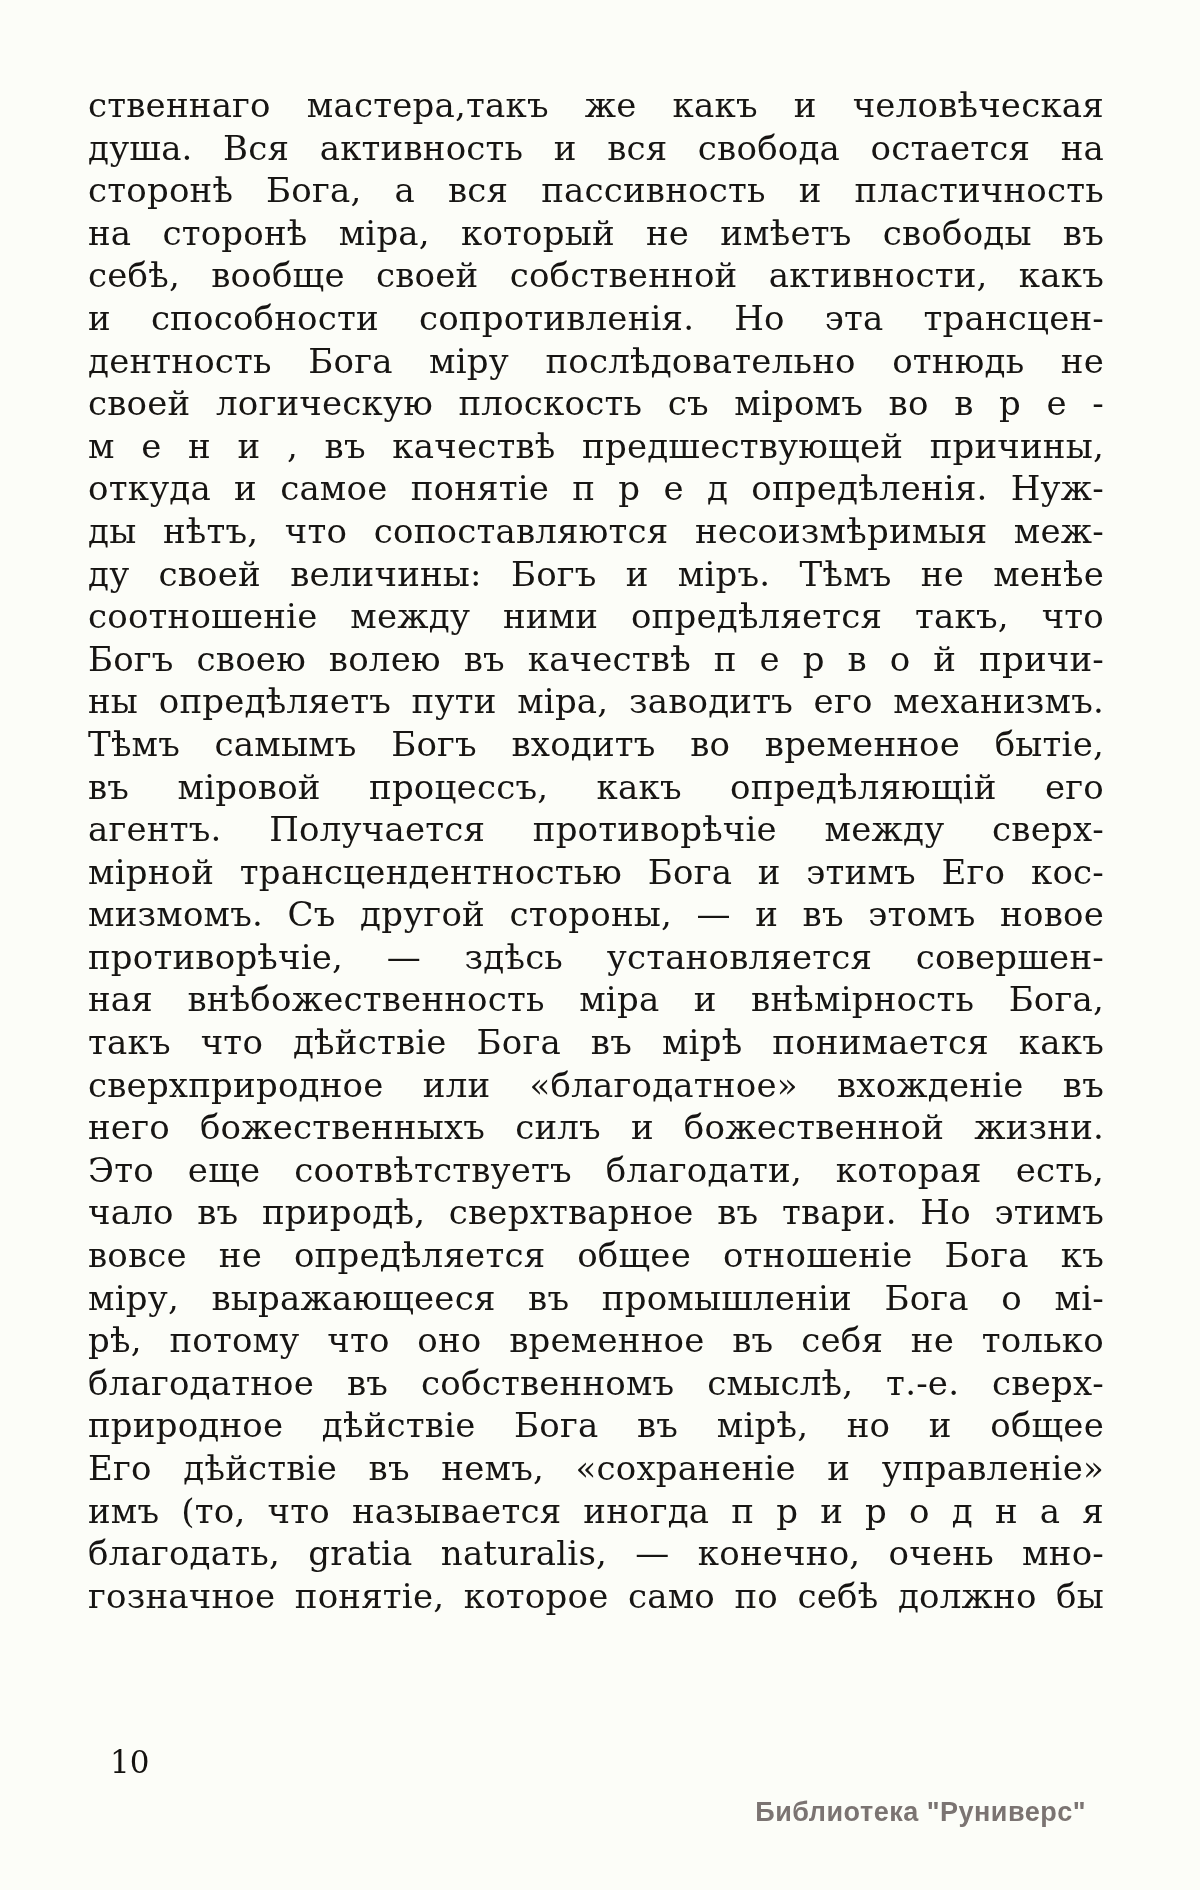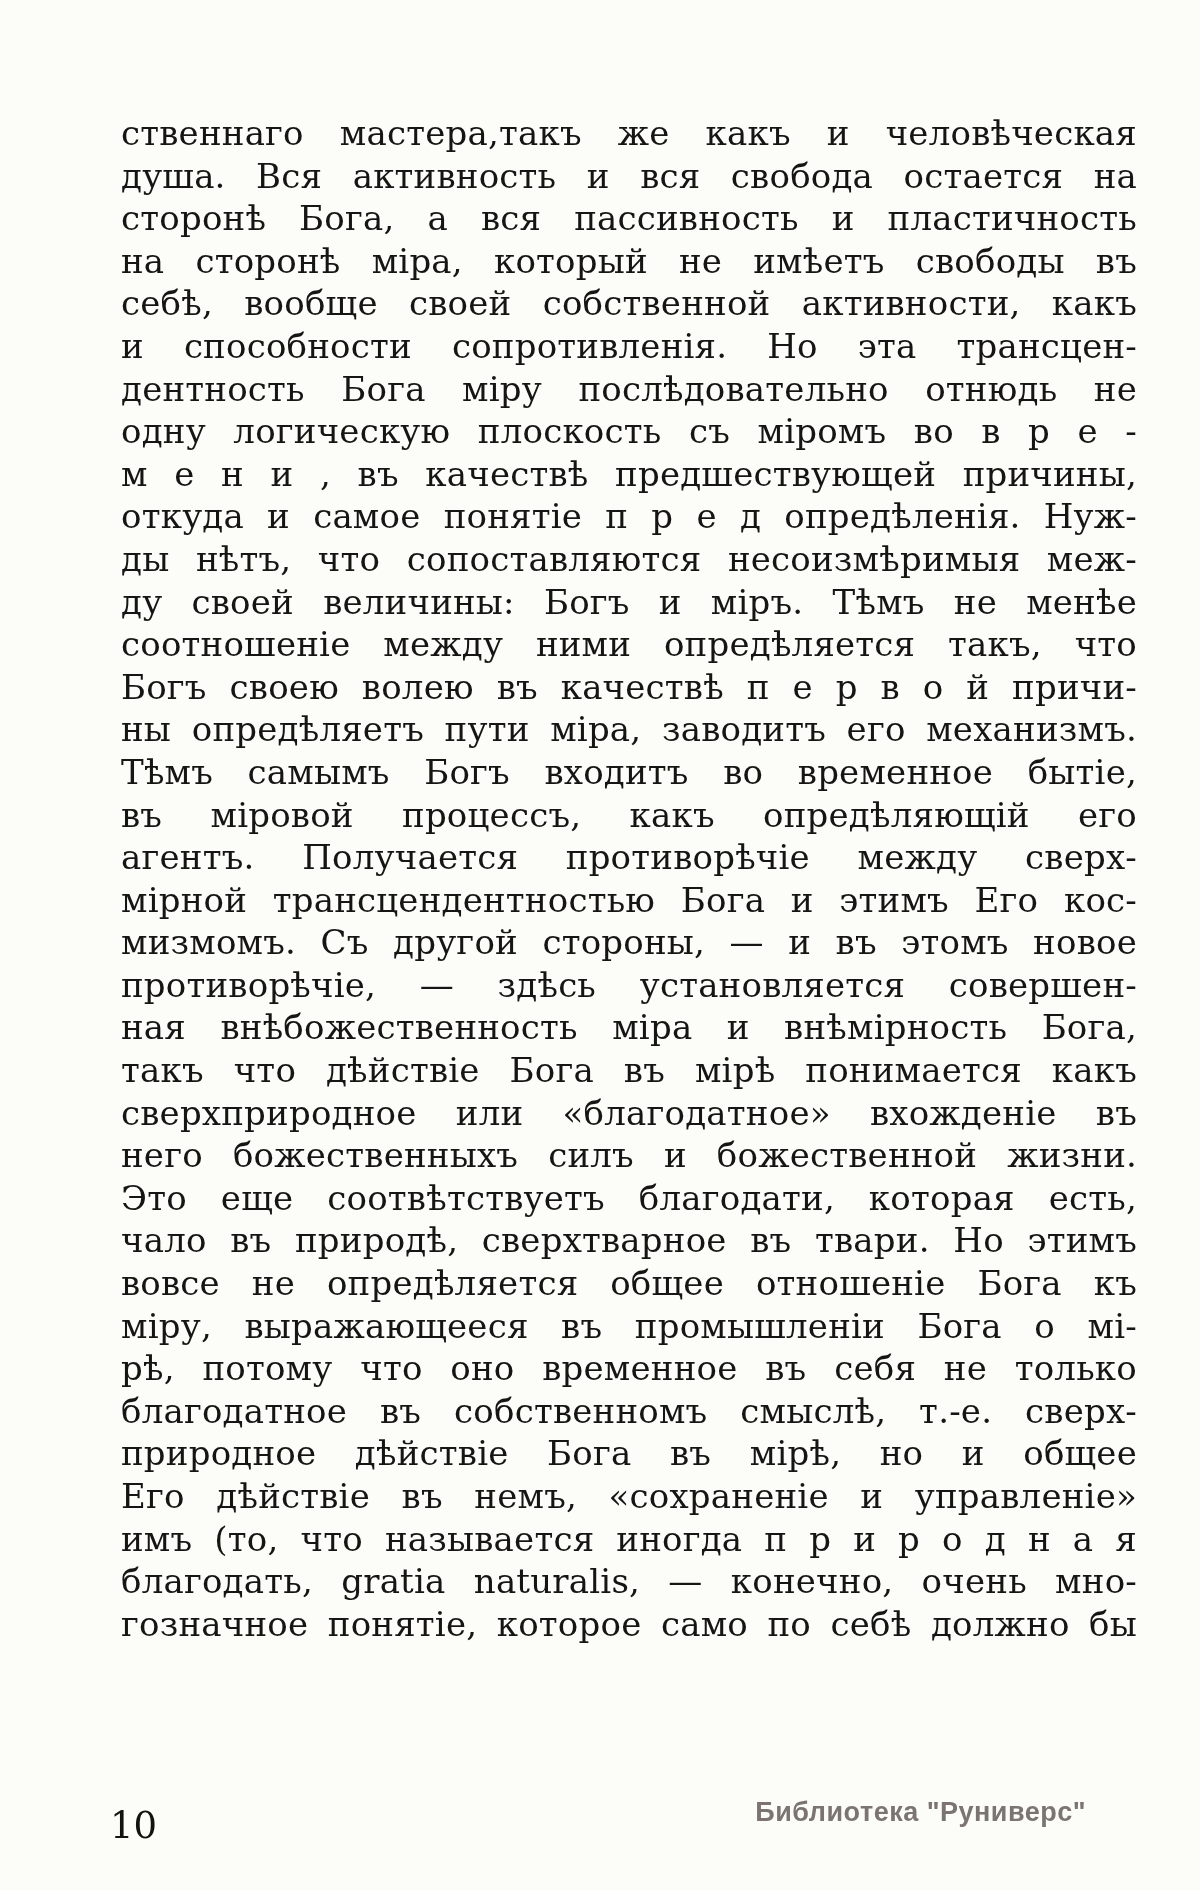--- a/index.html
+++ b/index.html
@@ -13,37 +13,36 @@
     height: 1890px;
     margin: 0 auto;
     background: #fcfdf8;
     overflow: hidden;
     font-family: "DejaVu Serif", serif;
     color: #171513;
   }
   .page-text {
     position: absolute;
     left: 88px;
-    top: 112px;
+    top: 84px;
     width: 1016px;
-    margin-left: 33px;
   }
   .text-line {
     font-size: 34px;
     line-height: 42.6px;
     white-space: normal;
     text-align: justify;
     text-align-last: justify;
     letter-spacing: 0.2px;
   }
   .page-number {
     position: absolute;
     left: 110px;
-    top: 1808px;
-    font-size: 37px;
+    top: 1744px;
+    font-size: 31px;
     line-height: 36px;
     color: #14120f;
   }
   .watermark {
     position: absolute;
     right: 114px;
     top: 1796px;
     font-family: "Liberation Sans", "DejaVu Sans", sans-serif;
     font-weight: 700;
     font-size: 27px;
@@ -57,21 +56,21 @@
 
 <div class="book-page">
   <div class="page-text">
     <div class="text-line">ственнаго мастера,такъ же какъ и человѣческая</div>
     <div class="text-line">душа. Вся активность и вся свобода остается на</div>
     <div class="text-line">сторонѣ Бога, а вся пассивность и пластичность</div>
     <div class="text-line">на сторонѣ міра, который не имѣетъ свободы въ</div>
     <div class="text-line">себѣ, вообще своей собственной активности, какъ</div>
     <div class="text-line">и способности сопротивленія. Но эта трансцен-</div>
     <div class="text-line">дентность Бога міру послѣдовательно отнюдь не</div>
-    <div class="text-line">одну логическую плоскость съ міромъ во в р е -</div>
+    <div class="text-line">своей логическую плоскость съ міромъ во в р е -</div>
     <div class="text-line">м е н и , въ качествѣ предшествующей причины,</div>
     <div class="text-line">откуда и самое понятіе п р е д опредѣленія. Нуж-</div>
     <div class="text-line">ды нѣтъ, что сопоставляются несоизмѣримыя меж-</div>
     <div class="text-line">ду своей величины: Богъ и міръ. Тѣмъ не менѣе</div>
     <div class="text-line">соотношеніе между ними опредѣляется такъ, что</div>
     <div class="text-line">Богъ своею волею въ качествѣ п е р в о й причи-</div>
     <div class="text-line">ны опредѣляетъ пути міра, заводитъ его механизмъ.</div>
     <div class="text-line">Тѣмъ самымъ Богъ входитъ во временное бытіе,</div>
     <div class="text-line">въ міровой процессъ, какъ опредѣляющій его</div>
     <div class="text-line">агентъ. Получается противорѣчіе между сверх-</div>

